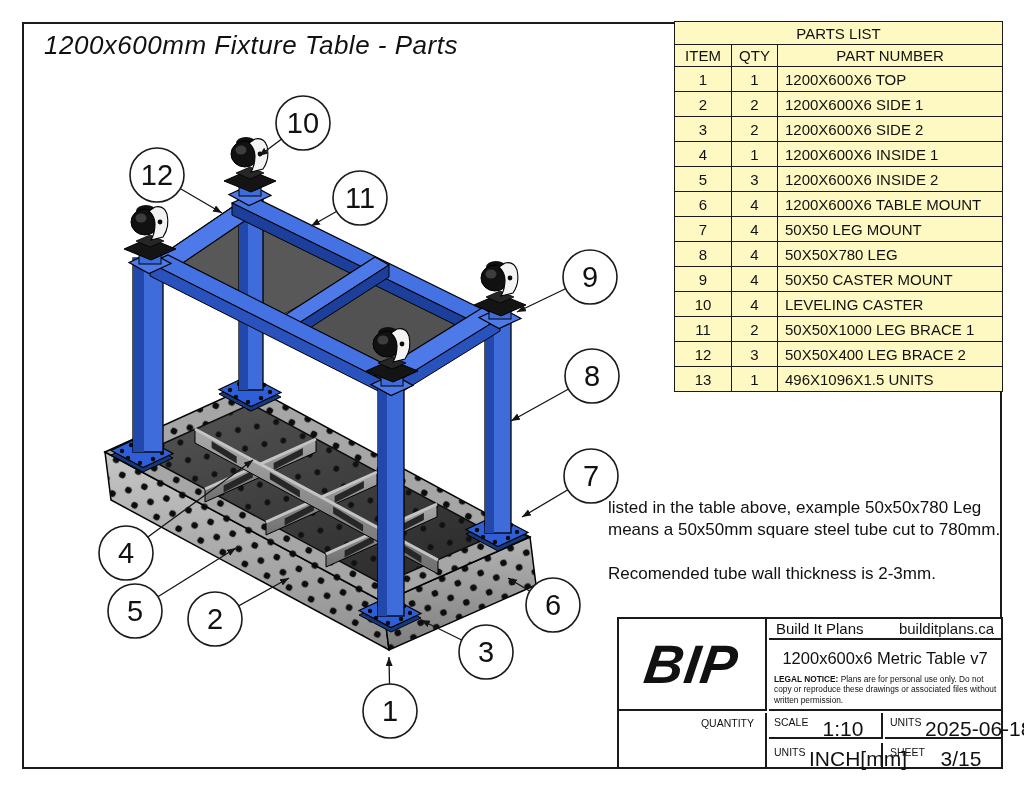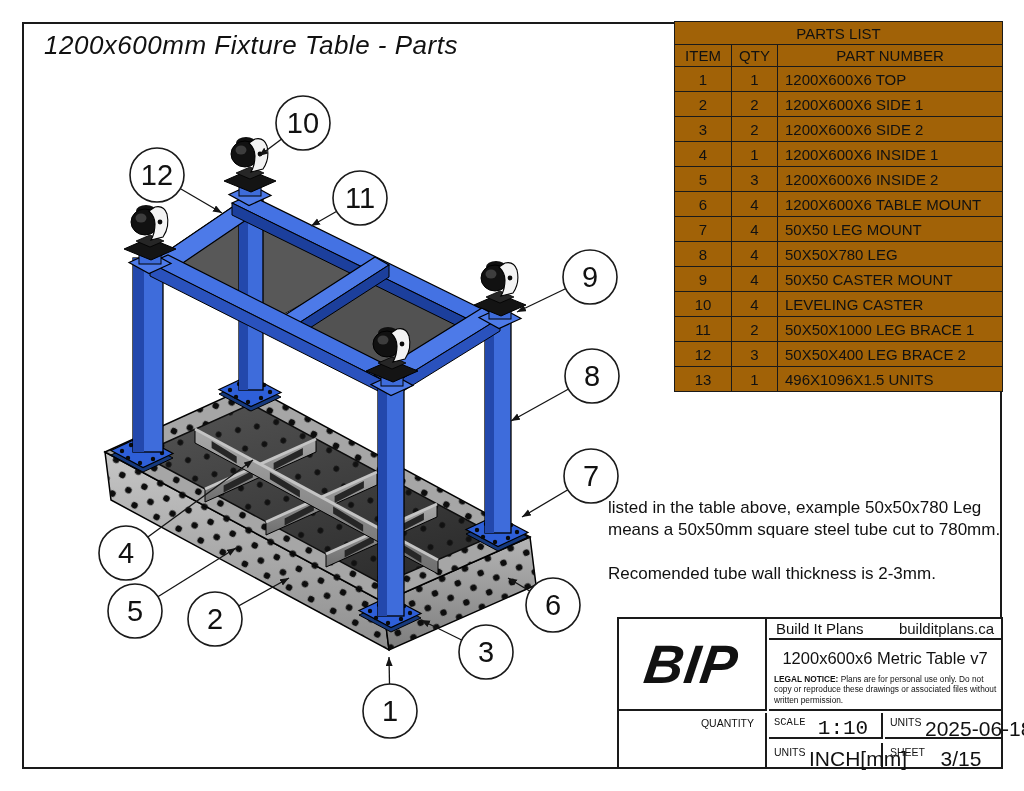--- a/index.html
+++ b/index.html
@@ -4,21 +4,21 @@
 <style>
   html,body{margin:0;padding:0;background:#ffffff;}
   .sheet{position:relative;width:1024px;height:791px;background:#fff;
          font-family:"Liberation Sans",sans-serif;color:#111;overflow:hidden;}
   .border-frame{position:absolute;left:22px;top:22px;width:976px;height:743px;
                 border:2px solid #1a1a1a;}
   .main-title{position:absolute;left:44px;top:30px;font-style:italic;font-size:26px;
               letter-spacing:.5px;white-space:nowrap;}
   
   .parts-table{position:absolute;left:674px;top:21px;width:329px;border-collapse:collapse;
-               background:#a16207;table-layout:fixed;}
+               background:#fef9c3;table-layout:fixed;}
   .parts-table th,.parts-table td{border:1.6px solid #1a1a1a;font-size:15px;font-weight:normal;
                padding:0;height:24px;overflow:hidden;white-space:nowrap;}
   .parts-table .pl-title th{font-size:15px;text-align:center;height:22px;}
   .parts-table .pl-head th{text-align:center;height:21px;}
   .col-item{width:57px;text-align:center;}
   .col-qty{width:46px;text-align:center;}
   .col-part{text-align:left;padding-left:7px;}
   .parts-table td.col-part{padding-left:7px;}
   
   .notes{position:absolute;left:608px;top:497px;font-size:17px;line-height:22px;}
@@ -31,21 +31,21 @@
              display:flex;align-items:center;justify-content:center;}
   .logo-text{font-size:54px;font-weight:bold;font-style:italic;transform:skewX(-8deg);letter-spacing:1px;}
   .company-row{left:150px;top:0;width:232px;height:21px;border-bottom-width:2px;
                display:flex;justify-content:space-between;align-items:center;
                font-size:15px;padding:0 7px;box-sizing:border-box;}
   .name-cell{left:150px;top:23px;width:232px;height:69px;border-bottom-width:2px;}
   .drawing-name{margin-top:7px;text-align:center;font-size:16.5px;}
   .legal{position:absolute;left:5px;right:2px;bottom:3px;font-size:8.3px;line-height:1.3;text-align:left;}
   .sheet-size-cell{left:0;top:94px;width:69px;height:54px;border-right-width:2px;}
   .quantity-cell{left:71px;top:94px;width:77px;height:54px;border-right-width:2px;}
-  .scale-cell{left:150px;top:94px;width:114px;height:26px;border-right-width:2px;border-bottom-width:2px;font-family:Liberation Mono, monospace;}
+  .scale-cell{left:150px;top:94px;width:114px;height:26px;border-right-width:2px;border-bottom-width:2px;}
   .date-cell{left:266px;top:94px;width:116px;height:26px;border-bottom-width:2px;}
   .units-cell{left:150px;top:124px;width:114px;height:24px;border-right-width:2px;}
   .sheet-cell{left:266px;top:124px;width:116px;height:24px;}
   .tb-label{position:absolute;top:3px;left:5px;font-size:10.5px;}
   .tb-value{position:absolute;top:4px;left:40px;right:4px;text-align:center;font-size:21px;white-space:nowrap;}
   .ss-label{position:absolute;top:4px;left:0;width:100%;text-align:center;font-size:10.5px;}
   .ss-value{position:absolute;top:26px;left:0;width:100%;text-align:center;font-size:16px;}
   
   .drawing{position:absolute;left:0;top:0;pointer-events:none;}
   .balloon-num{font-family:"Liberation Sans",sans-serif;font-size:29px;fill:#111;}

